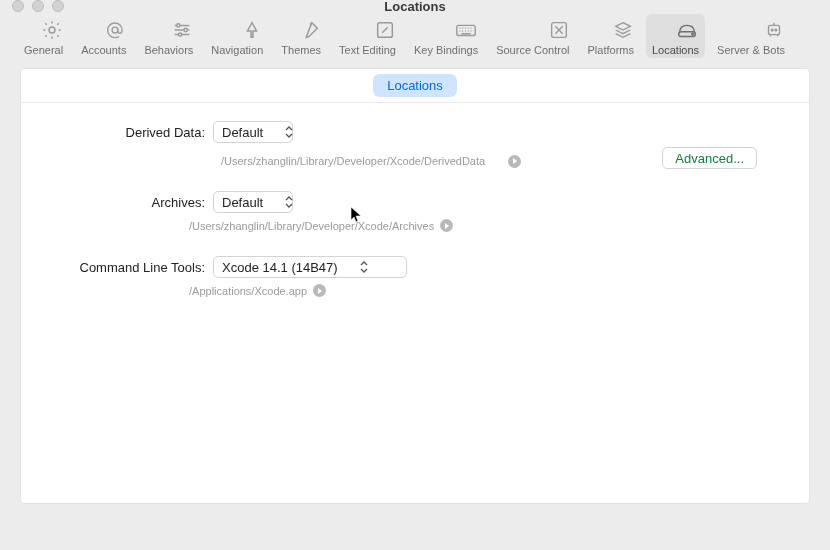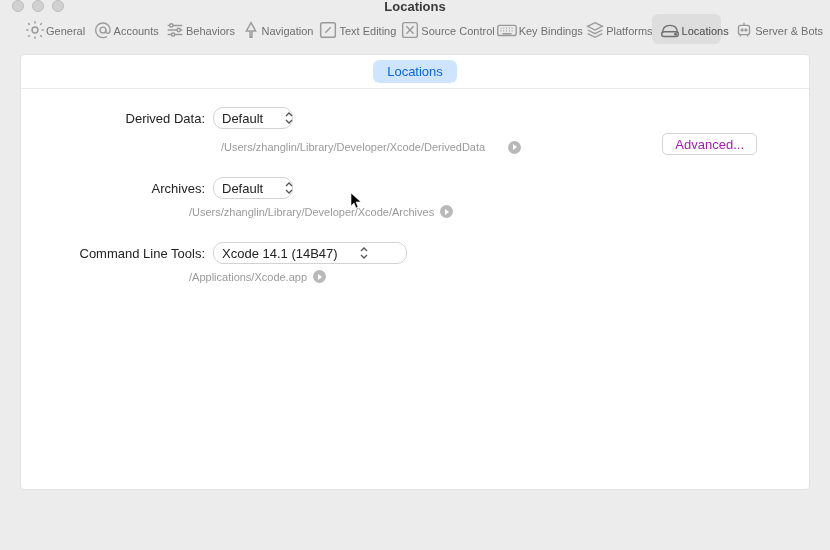--- a/index.html
+++ b/index.html
@@ -33,21 +33,21 @@
     font-weight: 600; font-size: 13px; color: #3a3a3a;
   }
   .toolbar {
     height: 60px;
     display: flex;
     align-items: flex-start;
     padding: 2px 18px 0 18px;
     gap: 6px;
   }
   .tb-item {
-    display: flex; flex-direction: row; align-items: center;
+    display: flex; flex-direction: column; align-items: flex-end;
     justify-content: flex-start;
     padding: 4px 6px 2px 6px;
     border-radius: 6px;
     min-width: 50px;
     color: #7a7a7a;
     cursor: default;
   }
   .tb-item .icon { height: 24px; display:flex; align-items:center; justify-content:center; }
   .tb-item .lbl { font-size: 11px; margin-top: 2px; color: #6f6f6f; white-space: nowrap; }
   .tb-item.selected { background: #dedede; }
@@ -85,41 +85,41 @@
   }
   .row {
     display: flex; align-items: center; margin-bottom: 4px;
   }
   .row-label {
     width: 140px; text-align: right; padding-right: 8px;
     color: #222; font-size: 13px;
   }
   .select {
     display: inline-flex; align-items: center;
-    border: 1px solid #d3d3d3; border-radius: 10px;
+    border: 1px solid #d3d3d3; border-radius: 5px;
     background: #fff; height: 22px; padding: 0 6px 0 8px;
     font-size: 13px; gap: 22px;
   }
   .select.sm { width: 80px; justify-content: space-between; }
   .select.lg { width: 194px; justify-content: flex-start; }
   .stepper { display:flex; flex-direction:column; gap:0; line-height:5px; font-size:8px; color:#666; }
   .path-row {
     display:flex; align-items:center;
     margin-left: 116px; margin-top: 6px; margin-bottom: 24px;
     font-size: 11px; color: #9a9a9a; gap: 6px;
   }
   .arrow-badge {
     width: 13px; height: 13px; border-radius: 50%; background: #b9b9b9;
     display:inline-flex; align-items:center; justify-content:center;
   }
   .arrow-badge svg { display:block; }
   .adv-btn {
     margin-left: auto;
     border: 1px solid #d3d3d3; background: #fff; border-radius: 5px;
-    height: 22px; padding: 0 12px; font-size: 13px; color: #a21caf;
+    height: 22px; padding: 0 12px; font-size: 13px; color: #15803d;
   }
   .derived-line {
     display:flex; align-items:center; margin-left:148px; margin-top:6px;
     font-size:11px; color:#9a9a9a; gap:23px;
   }
   .derived-wrap { display:flex; align-items:center; width: 100%; }
   .cursor {
     position:absolute; left:350px; top:148px; pointer-events:none;
   }
 </style>
@@ -171,43 +171,51 @@
       <span class="icon">
         <svg width="22" height="22" viewBox="0 0 24 24" fill="none" stroke="#9a9a9a" stroke-width="1.6">
             <path d="M12 4l5 9h-4v7h-2v-7H7z"></path>
           </svg>
       </span>
       <span class="lbl">Navigation</span>
     </div>
     <div class="tb-item">
       <span class="icon">
         <svg width="22" height="22" viewBox="0 0 24 24" fill="none" stroke="#9a9a9a" stroke-width="1.6">
+            <path d="M14 4l6 6-9 9-3 1 1-3zM14 4l-2 2"></path>
+          </svg>
+      </span>
+      <span class="lbl">Themes</span>
+    </div>
+    <div class="tb-item">
+      <span class="icon">
+        <svg width="22" height="22" viewBox="0 0 24 24" fill="none" stroke="#9a9a9a" stroke-width="1.6">
             <rect x="4" y="4" width="16" height="16" rx="2"></rect>
             <path d="M9 15l6-6"></path>
           </svg>
       </span>
       <span class="lbl">Text Editing</span>
+    </div>
+    <div class="tb-item">
+      <span class="icon">
+        <svg width="24" height="22" viewBox="0 0 26 22" fill="none" stroke="#9a9a9a" stroke-width="1.5">
+            <rect x="3" y="6" width="20" height="11" rx="2"></rect>
+            <path d="M6 9h1M9 9h1M12 9h1M15 9h1M18 9h1M6 12h1M9 12h1M12 12h1M15 12h1M18 12h1M8 15h10"></path>
+          </svg>
+      </span>
+      <span class="lbl">Key Bindings</span>
     </div>
     <div class="tb-item">
       <span class="icon">
         <svg width="22" height="22" viewBox="0 0 24 24" fill="none" stroke="#9a9a9a" stroke-width="1.5">
             <rect x="4" y="4" width="16" height="16" rx="2"></rect>
             <path d="M8 8l8 8M16 8l-8 8"></path>
           </svg>
       </span>
       <span class="lbl">Source Control</span>
-    </div>
-    <div class="tb-item">
-      <span class="icon">
-        <svg width="24" height="22" viewBox="0 0 26 22" fill="none" stroke="#9a9a9a" stroke-width="1.5">
-            <rect x="3" y="6" width="20" height="11" rx="2"></rect>
-            <path d="M6 9h1M9 9h1M12 9h1M15 9h1M18 9h1M6 12h1M9 12h1M12 12h1M15 12h1M18 12h1M8 15h10"></path>
-          </svg>
-      </span>
-      <span class="lbl">Key Bindings</span>
     </div>
     <div class="tb-item">
       <span class="icon">
         <svg width="22" height="22" viewBox="0 0 24 24" fill="none" stroke="#9a9a9a" stroke-width="1.5">
             <path d="M12 4l8 4-8 4-8-4zM4 12l8 4 8-4M4 16l8 4 8-4"></path>
           </svg>
       </span>
       <span class="lbl">Platforms</span>
     </div>
     <div class="tb-item selected">

